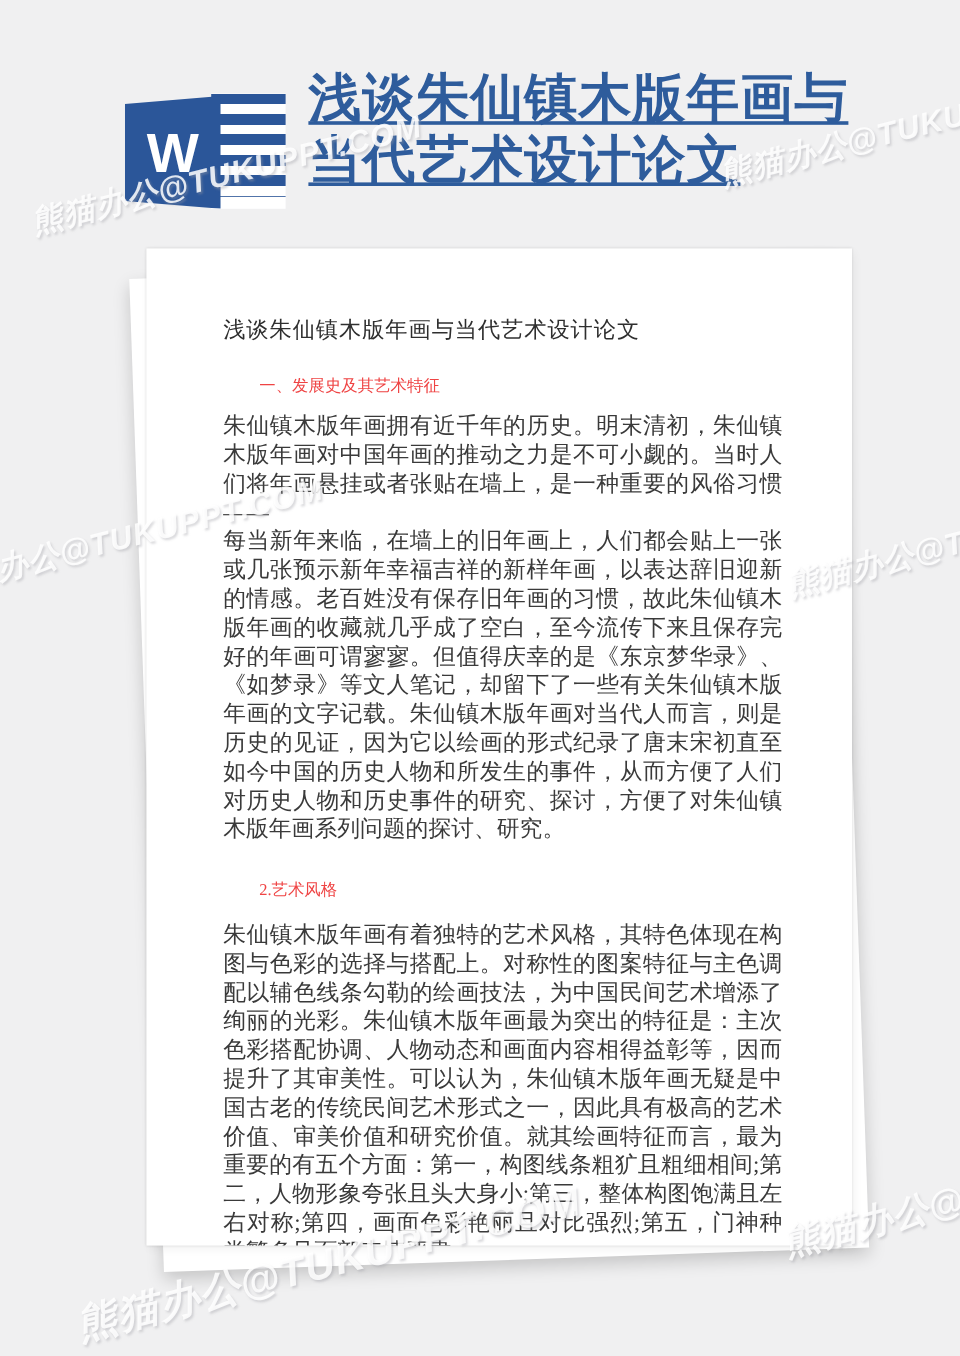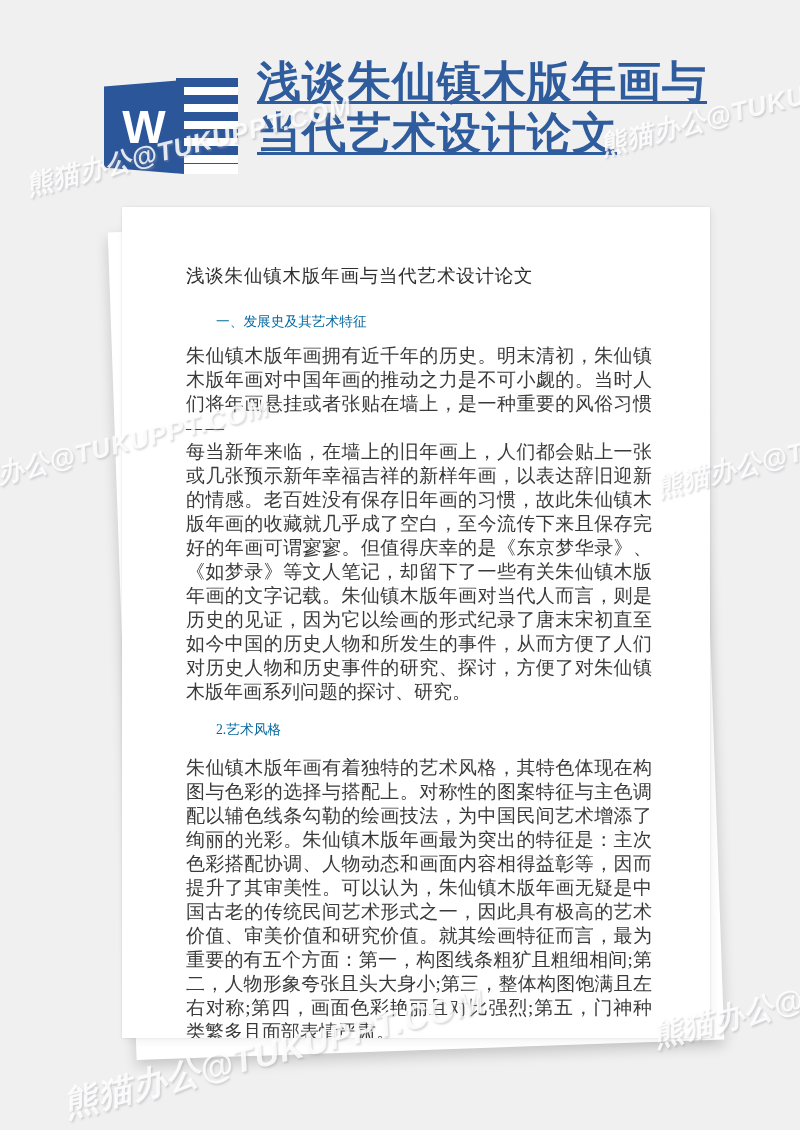--- a/index.html
+++ b/index.html
@@ -25,24 +25,24 @@
   
   .sheet-back{position:absolute;left:122px;top:222px;width:588px;height:828px;
               background:#ffffff;transform:rotate(-2deg);z-index:2;
               box-shadow:0 6px 14px rgba(0,0,0,0.18);}
   .sheet-front{position:absolute;left:122px;top:207px;width:588px;height:831px;
                background:#ffffff;z-index:3;overflow:hidden;
                box-shadow:0 0 2px rgba(0,0,0,0.10),2px 3px 8px rgba(0,0,0,0.06);}
   .paper-inner{padding:56px 58px 0 64px;}
   .paper-title{font-size:18.5px;color:#2f2f2f;font-weight:400;letter-spacing:0.8px;
                margin:0 0 22px;line-height:27px;}
-  .sec{font-size:13.7px;color:#0369a1;padding-left:30px;line-height:20px;}
+  .sec{font-size:13.7px;color:#ef4444;padding-left:30px;line-height:20px;}
   .sec-h1{margin:0 0 12px;}
   .sec-h2{margin:0 0 16px;}
-  .mt16{margin-top:16px;}
+  .mt16{margin-top:28px;}
   .mt14{margin-top:30px;}
   .mt22{margin-top:22px;}
   p.body{margin:0;font-size:19px;color:#3a3a3a;line-height:24px;
          text-align:justify;text-justify:inter-ideograph;}
 
   
   .watermark{position:absolute;z-index:5;white-space:nowrap;pointer-events:none;
              font-family:"Liberation Sans","DejaVu Sans",sans-serif;
              font-weight:700;font-style:italic;letter-spacing:1px;
              color:rgba(255,255,255,0.85);

